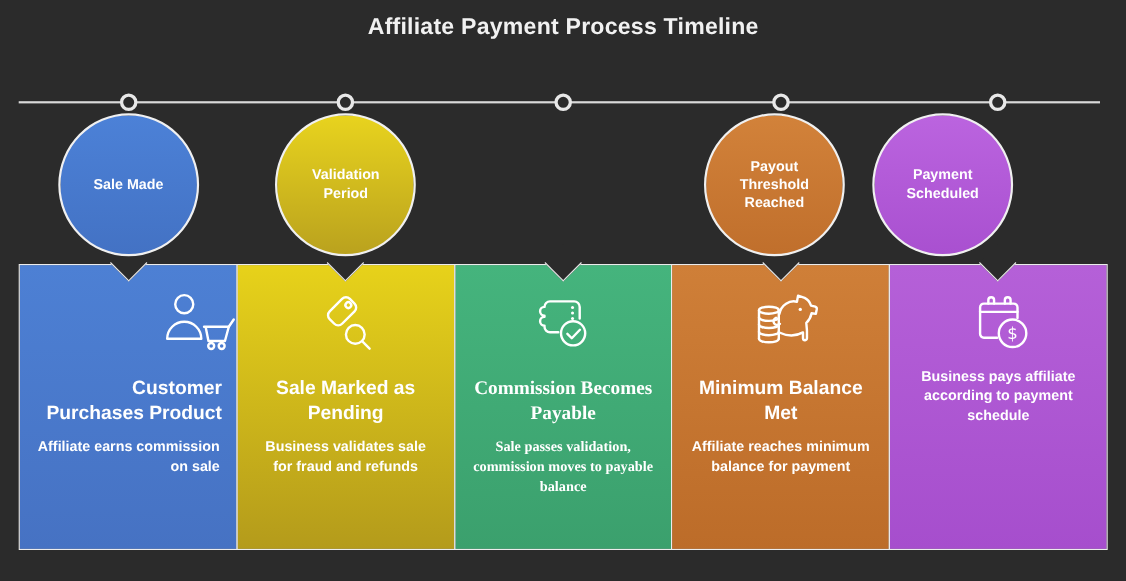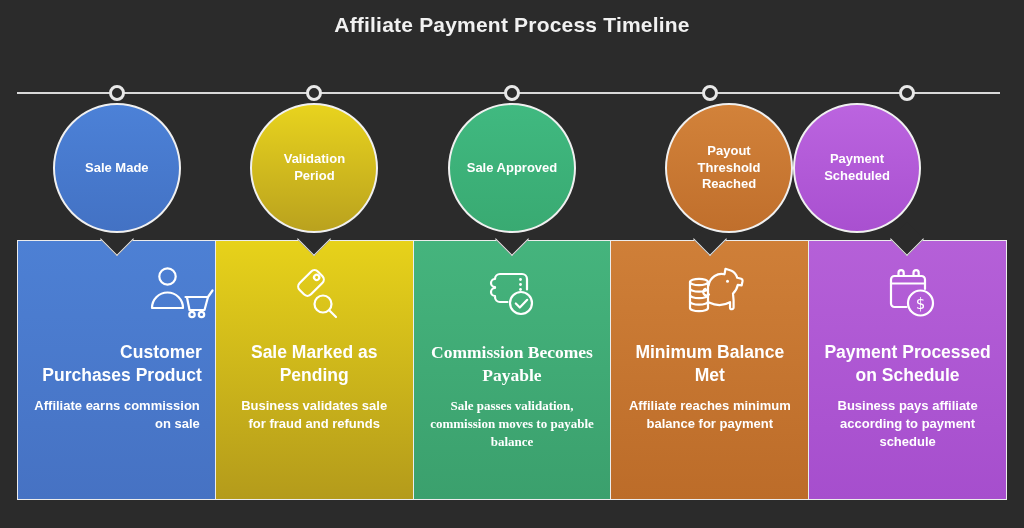--- a/index.html
+++ b/index.html
@@ -83,24 +83,21 @@
   <div class="timeline-node" style="left: 504px;"></div>
   <div class="timeline-node" style="left: 701.6px;"></div>
   <div class="timeline-node" style="left: 899.2px;"></div>
 
   <div class="stage-circle" style="left: 52.8px; background: linear-gradient(rgb(76, 129, 215), rgb(67, 114, 196));">
     <span class="circle-label">Sale Made</span>
   </div>
   <div class="stage-circle" style="left: 250.4px; background: linear-gradient(rgb(232, 211, 30), rgb(186, 162, 30));">
     <span class="circle-label">Validation Period</span>
   </div>
-  <div class="stage-circle" style="left: 448px; background: linear-gradient(rgb(64, 185, 128), rgb(57, 170, 114));">
-    <span class="circle-label">Sale Approved</span>
-  </div>
-  <div class="stage-circle" style="left: 665px; background: linear-gradient(rgb(210, 130, 58), rgb(192, 111, 44)); justify-content: flex-end;">
+  <div class="stage-circle" style="left: 640px; background: linear-gradient(rgb(210, 130, 58), rgb(192, 111, 44)); justify-content: flex-end;">
     <span class="circle-label">Payout Threshold Reached</span>
   </div>
   <div class="stage-circle" style="left: 793px; background: linear-gradient(rgb(187, 100, 223), rgb(169, 80, 208));">
     <span class="circle-label">Payment Scheduled</span>
   </div>
 
   <div class="card-notch" style="left: 104.8px;"></div>
   <div class="card-notch" style="left: 302.4px;"></div>
   <div class="card-notch" style="left: 500px;"></div>
   <div class="card-notch" style="left: 697.6px;"></div>
@@ -175,18 +172,17 @@
       <div class="card-icon">
         <svg width="68" height="58" viewBox="0 0 68 58" fill="none" stroke="#fff" stroke-width="2.2" stroke-linecap="round" stroke-linejoin="round">
           <path d="M51,26 V16.5 A3.5,3.5 0 0 0 47.5,13 H20.5 A3.5,3.5 0 0 0 17,16.5 V40.5 A3.5,3.5 0 0 0 20.5,44 H32.5"></path>
           <path d="M17,20.5 H51"></path>
           <path d="M24.5,13 V9.8 A2.6,2.6 0 0 1 29.7,9.8 V13"></path>
           <path d="M39.5,13 V9.8 A2.6,2.6 0 0 1 44.7,9.8 V13"></path>
           <circle cx="46.5" cy="40" r="12.5"></circle>
           <text x="46.5" y="45.5" text-anchor="middle" font-family="DejaVu Sans, sans-serif" font-size="15" fill="#fff" stroke="none">$</text>
         </svg>
       </div>
-      <h3 class="card-heading">Payment Processed on Schedule</h3>
       <p class="card-desc">Business pays affiliate according to payment schedule</p>
     </div>
 
   </div>
 </div>
 
 </body></html>

